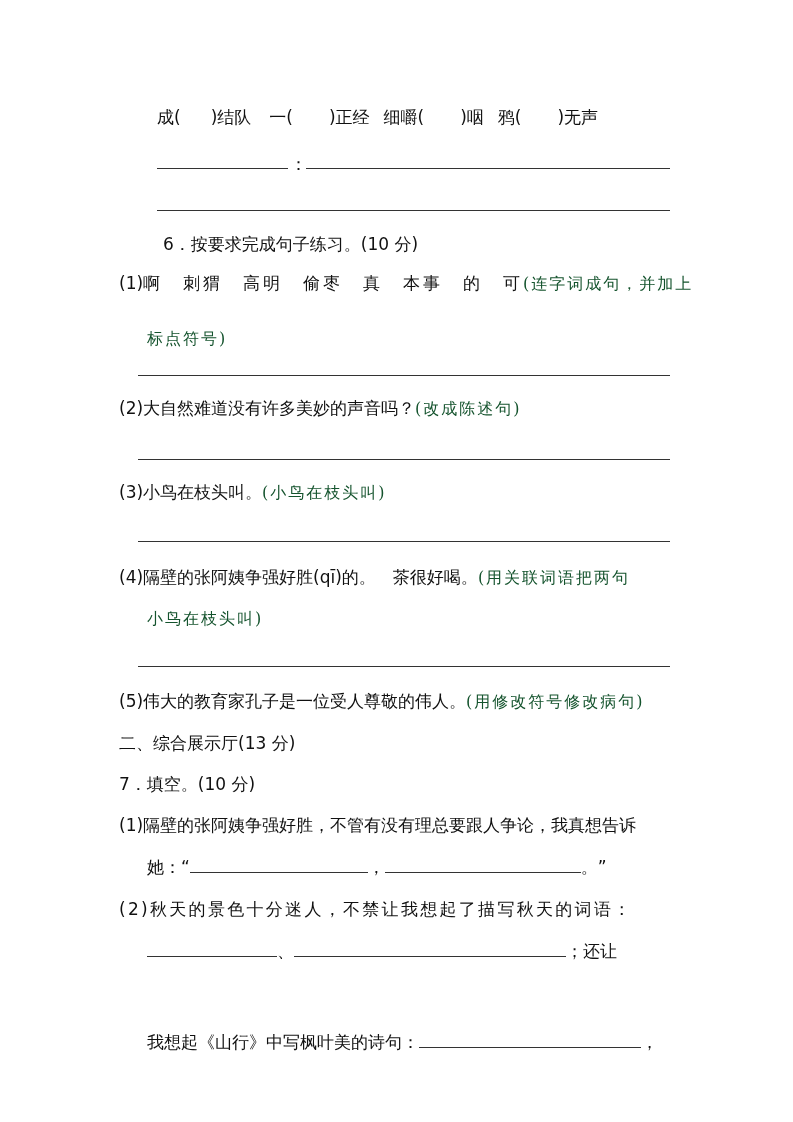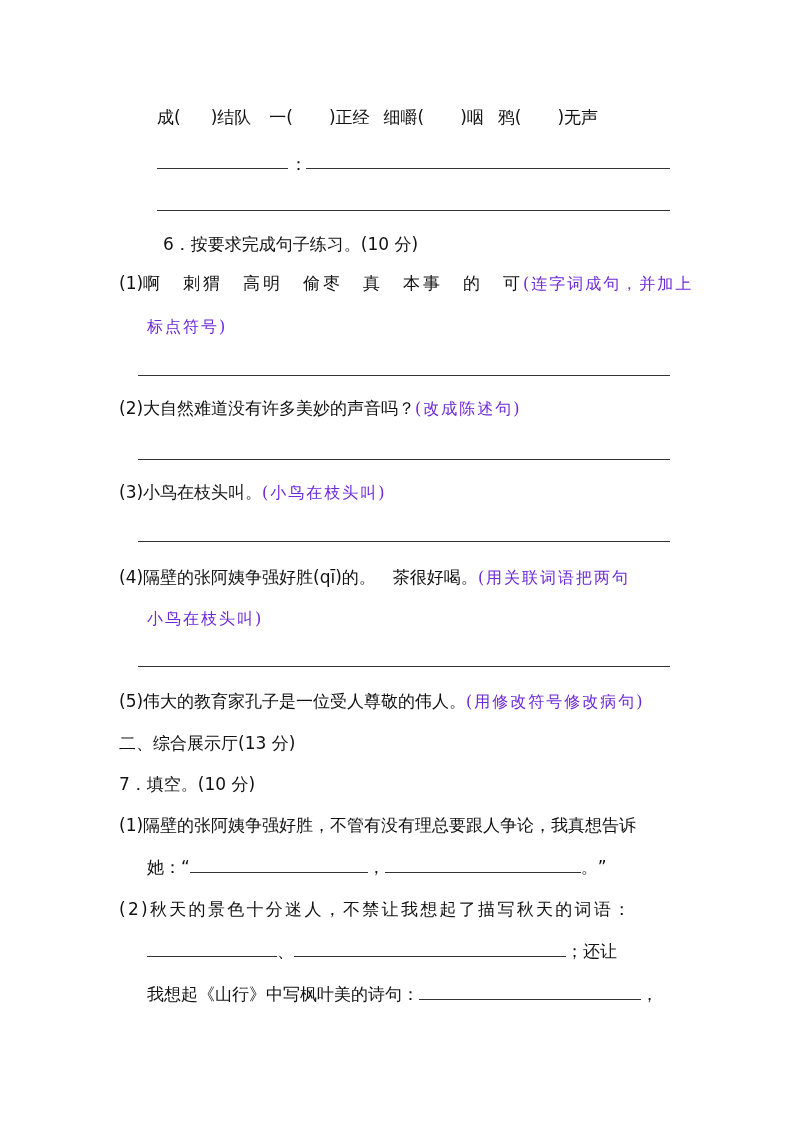--- a/index.html
+++ b/index.html
@@ -1,19 +1,19 @@
 <!DOCTYPE html>
 <html><head>
 <meta charset="utf-8">
 <style>
   html, body { margin: 0; padding: 0; background: #ffffff; }
   body { width: 793px; height: 1122px; position: relative; overflow: hidden;
          font-family: "DejaVu Sans", "Liberation Sans", sans-serif; color: #111; }
   .line { position: absolute; font-size: 17px; white-space: nowrap; line-height: 22px; }
-  .hint { color: #6d28d9; font-family: "DejaVu Serif", "Liberation Serif", serif; letter-spacing: 2px; font-size: 16px; }
+  .hint { color: #14532d; font-family: "DejaVu Serif", "Liberation Serif", serif; letter-spacing: 2px; font-size: 16px; }
   .rule { position: absolute; height: 0; border-top: 1px solid #333; }
   .blank { display: inline-block; border-bottom: 1px solid #333; height: 16px; vertical-align: baseline; }
   .gap { display: inline-block; }
 </style>
 </head>
 <body>
 
 <div class="line" style="left:157px; top:106px;">
   <span>成(</span><span class="gap" style="width:30px"></span><span>)结队</span><span class="gap" style="width:18px"></span><span>一(</span><span class="gap" style="width:36px"></span><span>)正经</span><span class="gap" style="width:14px"></span><span>细嚼(</span><span class="gap" style="width:36px"></span><span>)咽</span><span class="gap" style="width:14px"></span><span>鸦(</span><span class="gap" style="width:36px"></span><span>)无声</span>
 </div>
@@ -21,21 +21,21 @@
 <div class="rule" style="left:157px; top:168px; width:131px;"></div>
 <div class="line" style="left:290px; top:153px;">：</div>
 <div class="rule" style="left:306px; top:168px; width:364px;"></div>
 <div class="rule" style="left:157px; top:210px; width:513px;"></div>
 
 <div class="line" style="left:119px; top:233px;margin-left:44px;">6．按要求完成句子练习。(10 分)</div>
 
 <div class="line" style="left:119px; top:272px;">
   <span>(1)</span><span style="letter-spacing:3px">啊　刺猬　高明　偷枣　真　本事　的　可</span><span class="hint">(连字词成句，并加上</span>
 </div>
-<div class="line hint" style="left:147px; top:316px;">标点符号)</div>
+<div class="line hint" style="left:147px; top:328px;">标点符号)</div>
 <div class="rule" style="left:138px; top:375px; width:532px;"></div>
 
 <div class="line" style="left:119px; top:397px;">
   <span>(2)</span><span>大自然难道没有许多美妙的声音吗？</span><span class="hint">(改成陈述句)</span>
 </div>
 <div class="rule" style="left:138px; top:459px; width:532px;"></div>
 
 <div class="line" style="left:119px; top:481px;">
   <span>(3)</span><span>小鸟在枝头叫。</span><span class="hint">(小鸟在枝头叫)</span>
 </div>
@@ -57,15 +57,15 @@
 
 <div class="line" style="left:119px; top:814px;">(1)隔壁的张阿姨争强好胜，不管有没有理总要跟人争论，我真想告诉</div>
 <div class="line" style="left:147px; top:856px;">
   <span>她：“</span><span class="blank" style="width:178px"></span><span>，</span><span class="blank" style="width:196px"></span><span>。”</span>
 </div>
 
 <div class="line" style="left:119px; top:898px; letter-spacing:2.3px;">(2)秋天的景色十分迷人，不禁让我想起了描写秋天的词语：</div>
 <div class="line" style="left:147px; top:940px;">
   <span class="blank" style="width:130px"></span><span>、</span><span class="blank" style="width:272px"></span><span>；还让</span>
 </div>
-<div class="line" style="left:147px; top:983px;">
+<div class="line" style="left:147px; top:1031px;">
   <span>我想起《山行》中写枫叶美的诗句：</span><span class="blank" style="width:222px"></span><span>，</span>
 </div>
 
 </body></html>

